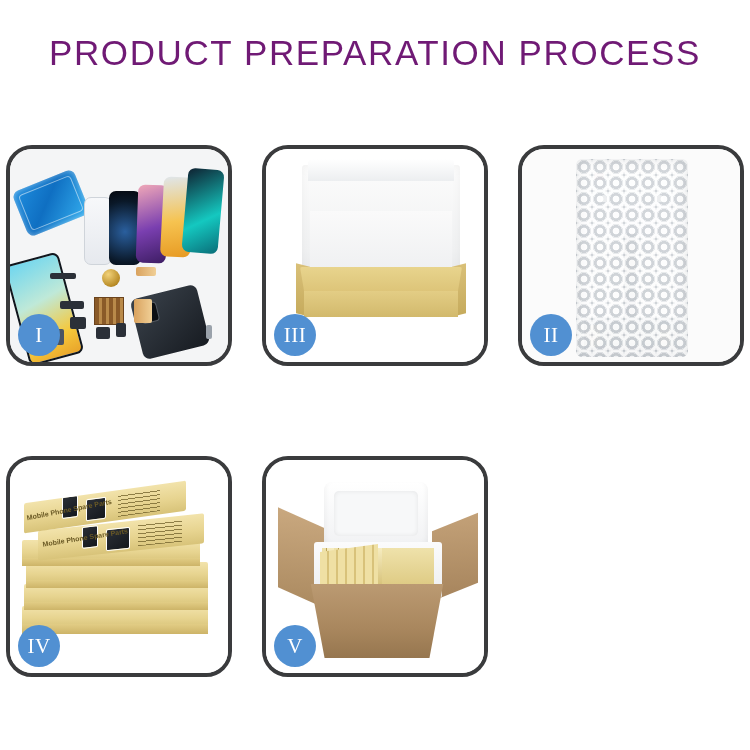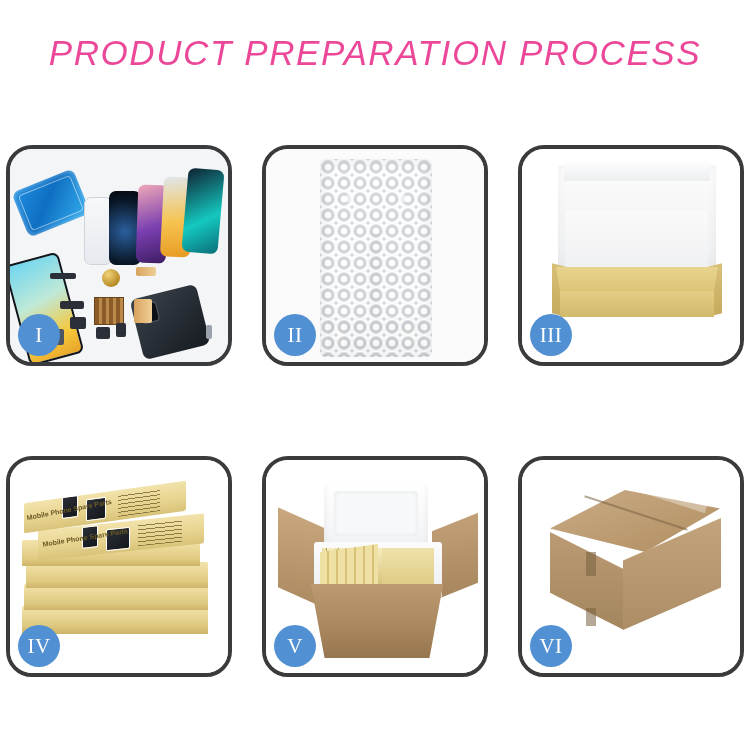--- a/index.html
+++ b/index.html
@@ -24,25 +24,24 @@
     position: absolute;
     top: 34px;
     left: 0;
     width: 750px;
     text-align: center;
   }
   .title {
     font-size: 35px;
     font-weight: 500;
     letter-spacing: 1.6px;
-    color: #ec4899;
+    color: #701a75;
     line-height: 1.1;
     white-space: nowrap;
     font-stretch: condensed;
-    font-style: italic;
   }
   .subtitle {
     margin-top: 11px;
     font-size: 15.5px;
     font-weight: 400;
     letter-spacing: 0.2px;
     color: #1a1a1a;
     white-space: nowrap;
   }
 
@@ -441,45 +440,45 @@
         <div class="sm" style="left:60px;top:168px;width:16px;height:12px;"></div>
         <div class="sm" style="left:86px;top:178px;width:14px;height:12px;"></div>
         <div class="sm" style="left:106px;top:174px;width:10px;height:14px;"></div>
         <div class="sm" style="left:44px;top:180px;width:10px;height:16px;background:#4b5563;"></div>
         <div class="sm" style="left:196px;top:176px;width:6px;height:14px;background:#9aa2ab;"></div>
       </div>
       <div class="badge">I</div>
     </div>
 
     <div class="panel">
+      <div class="panel-inner p3">
+        <div class="box3-lid"></div>
+        <div class="box3-foam"></div>
+        <div class="box3-flapL"></div>
+        <div class="box3-flapR"></div>
+        <div class="box3-bubbles"></div>
+        <div class="box3-base"></div>
+        <div class="box3-front"></div>
+      </div>
+      <div class="badge">III</div>
+    </div>
+
+    <div class="panel">
       <div class="panel-inner p2">
         <div class="lcd"></div>
         <div class="pink-dot"></div>
         <div class="lcd-connector"></div>
         <div class="lcd-flex"></div>
         <div class="lcd-foot"></div>
         <div class="lcd-gold" style="left:68px;top:176px;"></div>
         <div class="lcd-gold" style="left:138px;top:176px;"></div>
         <div class="bubble-bag"></div>
         <div class="bubble-overlay"></div>
       </div>
       <div class="badge">II</div>
-    </div>
-
-    <div class="panel">
-      <div class="panel-inner p3">
-        <div class="box3-lid"></div>
-        <div class="box3-foam"></div>
-        <div class="box3-flapL"></div>
-        <div class="box3-flapR"></div>
-        <div class="box3-bubbles"></div>
-        <div class="box3-base"></div>
-        <div class="box3-front"></div>
-      </div>
-      <div class="badge">III</div>
     </div>
 
     <div class="panel">
       <div class="panel-inner p4">
         <div class="stack">
 
           <div class="sbox" style="left:12px;top:146px;width:186px;height:22px;"></div>
           <div class="sbox-side" style="left:12px;top:164px;width:186px;height:10px;"></div>
           <div class="sbox" style="left:14px;top:124px;width:184px;height:22px;"></div>
           <div class="sbox-side" style="left:14px;top:142px;width:184px;height:8px;"></div>
@@ -516,27 +515,15 @@
           <div class="c5-bar" style="left:28px;"></div>
           <div class="c5-bar" style="left:40px;"></div>
           <div class="c5-bar" style="left:52px;"></div>
         </div>
         <div class="c5-flat"></div>
         <div class="c5-body"></div>
       </div>
       <div class="badge">V</div>
     </div>
 
-    <div class="panel">
-      <div class="panel-inner p6">
-        <div class="c6-top"></div>
-        <div class="c6-left"></div>
-        <div class="c6-right"></div>
-        <div class="c6-seam" style="left:60px;top:52px;width:108px;height:2px;transform:rotate(18deg);"></div>
-        <div class="c6-seam" style="left:64px;top:92px;width:10px;height:24px;"></div>
-        <div class="c6-seam" style="left:64px;top:148px;width:10px;height:18px;"></div>
-        <div class="c6-tape"></div>
-      </div>
-      <div class="badge">VI</div>
-    </div>
 
   </div>
 </div>
 
 </body></html>

